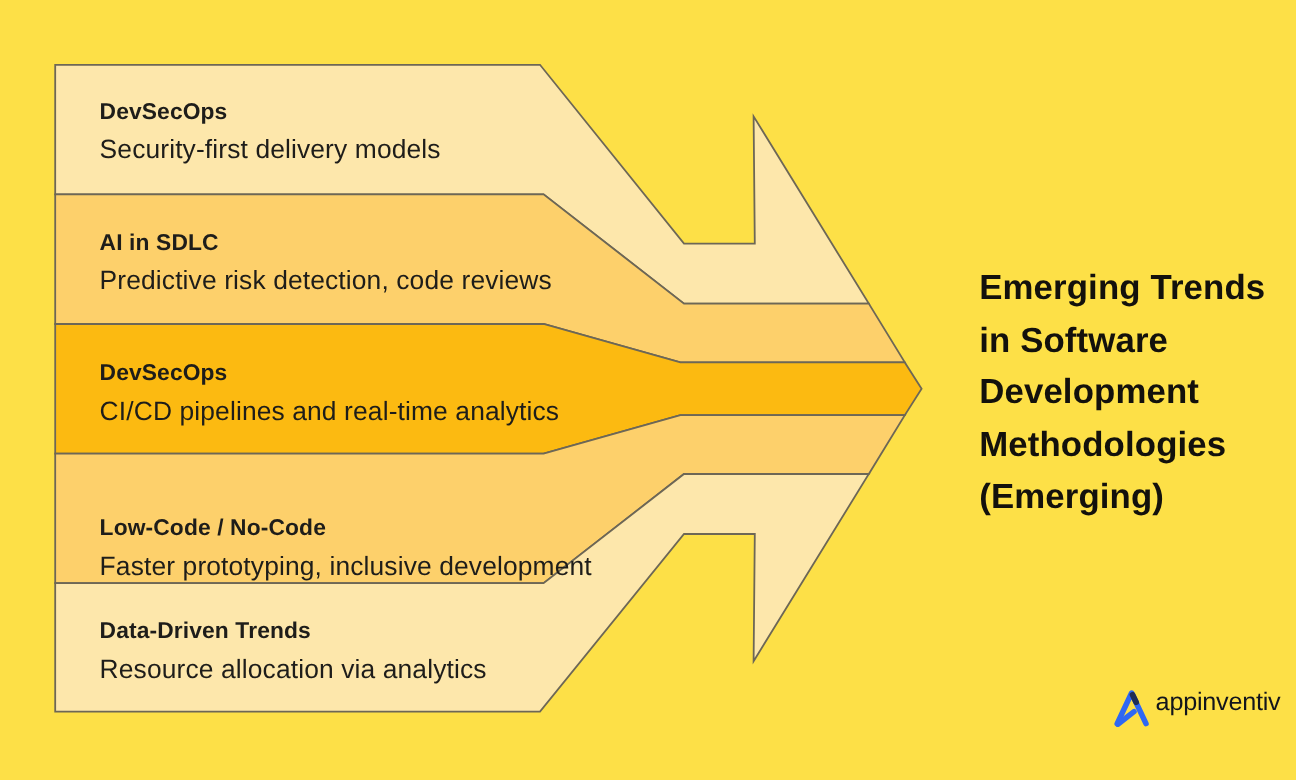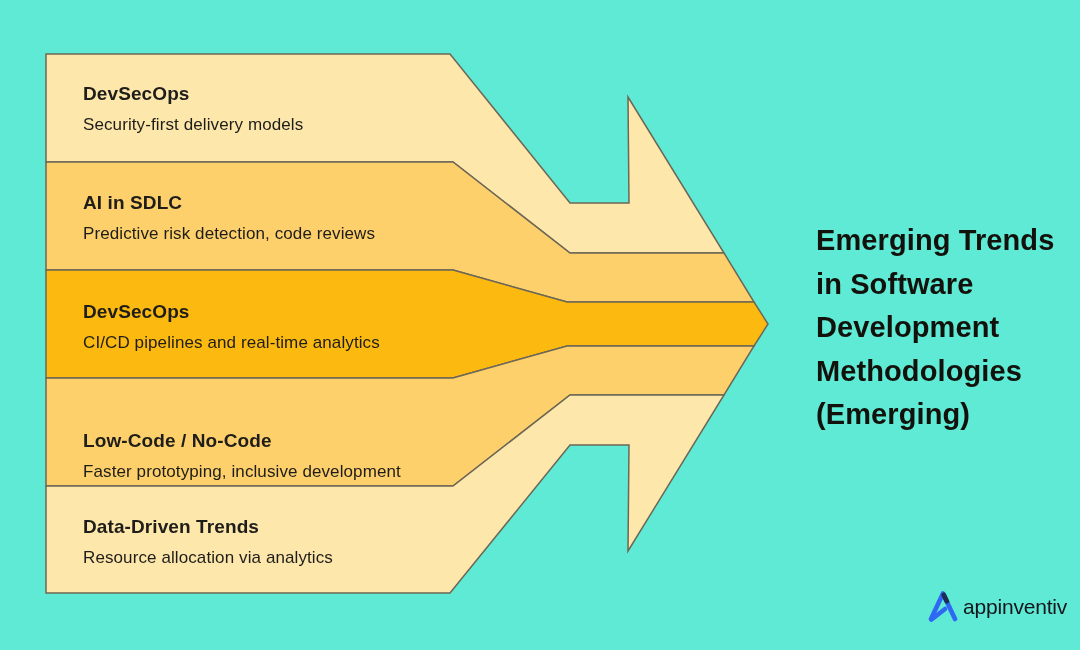--- a/index.html
+++ b/index.html
@@ -9,21 +9,21 @@
   body {
     width: 1080px;
     height: 650px;
     overflow: hidden;
     font-family: "Liberation Sans", sans-serif;
   }
   .stage {
     position: relative;
     width: 1080px;
     height: 650px;
-    background: #5eead4;
+    background: #fde047;
   }
   .arrow-svg {
     position: absolute;
     left: 0;
     top: 0;
   }
   .band-poly {
     stroke: #6d6756;
     stroke-width: 1.5;
     stroke-linejoin: miter;
@@ -34,43 +34,42 @@
     color: #1e1d1a;
   }
   .band-title {
     font-size: 19px;
     font-weight: 700;
     line-height: 22px;
     letter-spacing: 0.1px;
   }
   .band-subtitle {
     margin-top: 9px;
-    font-size: 17px;
+    font-size: 22px;
     font-weight: 400;
     line-height: 22px;
     letter-spacing: 0.1px;
   }
   .heading {
     position: absolute;
     left: 800px;
     top: 219px;
     width: 260px;
     color: #13110c;
     font-size: 29px;
     font-weight: 700;
     line-height: 43.5px;
     letter-spacing: 0.1px;
     margin-left: 16px;
   }
   .logo {
     position: absolute;
     left: 928px;
-    top: 590px;
+    top: 574px;
     display: flex;
-    align-items: center;
     gap: 5px;
   }
   .logo-text {
     color: #12151c;
     font-size: 21px;
     font-weight: 500;
     letter-spacing: -0.2px;
   }
 </style>
 </head>

